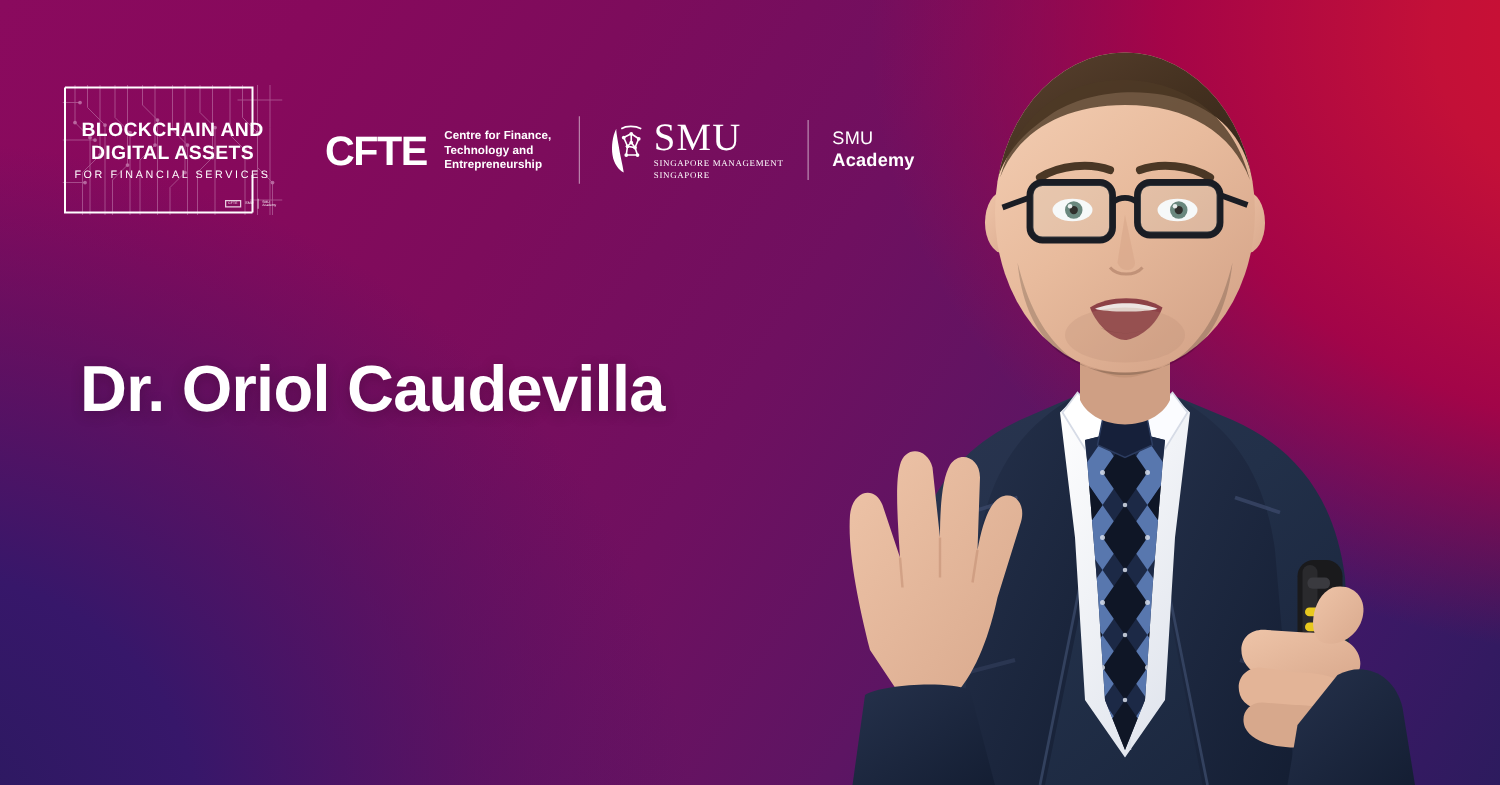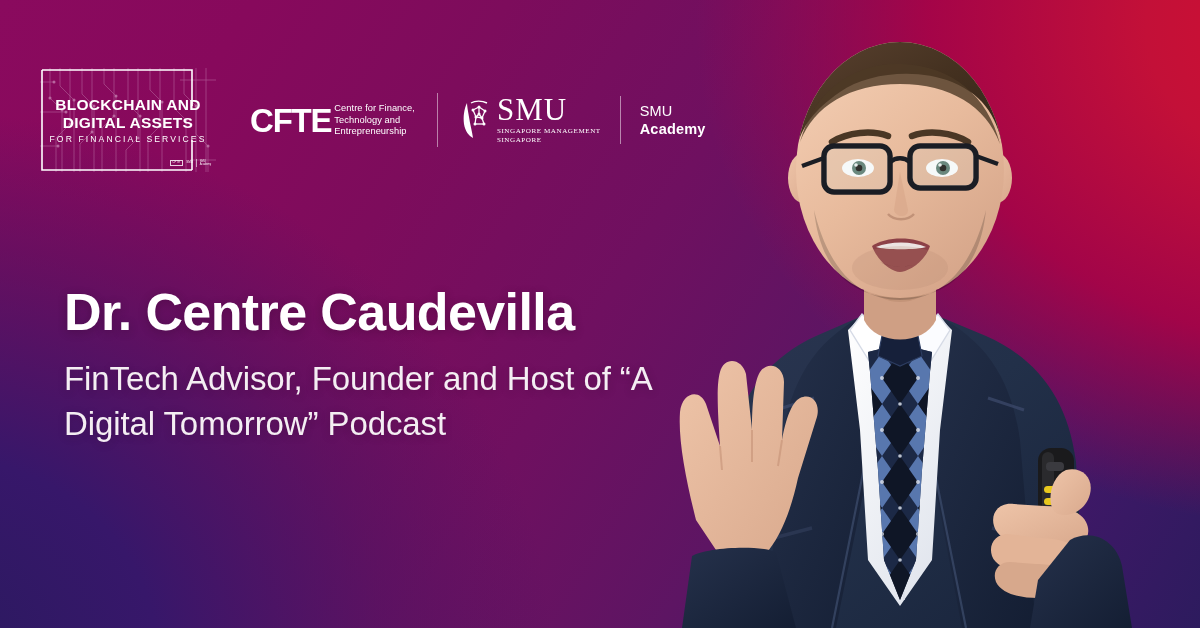--- a/index.html
+++ b/index.html
@@ -23,21 +23,21 @@
   #noise {
     position:absolute; inset:0; pointer-events:none;
     opacity:.05;
     background-image:
       repeating-linear-gradient(45deg, rgba(255,255,255,.06) 0 1px, transparent 1px 3px),
       repeating-linear-gradient(-45deg, rgba(0,0,0,.06) 0 1px, transparent 1px 3px);
   }
 
   
   #logo-strip {
-    position:absolute; left:40px; top:68px;
+    position:absolute; left:50px; top:68px;
     display:flex; align-items:center;
     height:104px;
     z-index:6;
   }
 
   
   .bda-badge {
     position:relative;
     width:176px; height:104px;
     display:flex; flex-direction:column;
@@ -79,22 +79,22 @@
   .cfte-lockup {
     display:flex; align-items:center;
     margin-left:34px;
   }
   .cfte-word {
     color:#fff; font-weight:bold;
     font-size:33px; letter-spacing:-1.2px;
     line-height:33px;
   }
   .cfte-tag {
-    color:#fff; font-size:9.3px; font-weight:normal;
-    line-height:11.4px; margin-left:3px; margin-top:1px;
+    color:#fff; font-size:9.3px; font-weight:bold;
+    line-height:11.4px; margin-left:14px; margin-top:1px;
     letter-spacing:.05px;
   }
 
   .v-divider {
     width:1px; height:54px;
     background:rgba(255,255,255,.48);
     margin:0 22px;
   }
 
   
@@ -475,17 +475,16 @@
       </div>
       <div class="smu-sep"></div>
       <div class="smu-acad">
         <span class="smu-acad-1">SMU</span>
         <span class="smu-acad-2">Academy</span>
       </div>
     </div>
   </div>
 
   <div id="headline-block">
-    <div id="speaker-name">Dr. Centre Caudevilla</div>
-    <div id="speaker-role">FinTech Advisor, Founder and Host of “A Digital Tomorrow” Podcast</div>
+    <div id="speaker-name">Dr. Oriol Caudevilla</div>
   </div>
 
 </div>
 
 </body></html>

